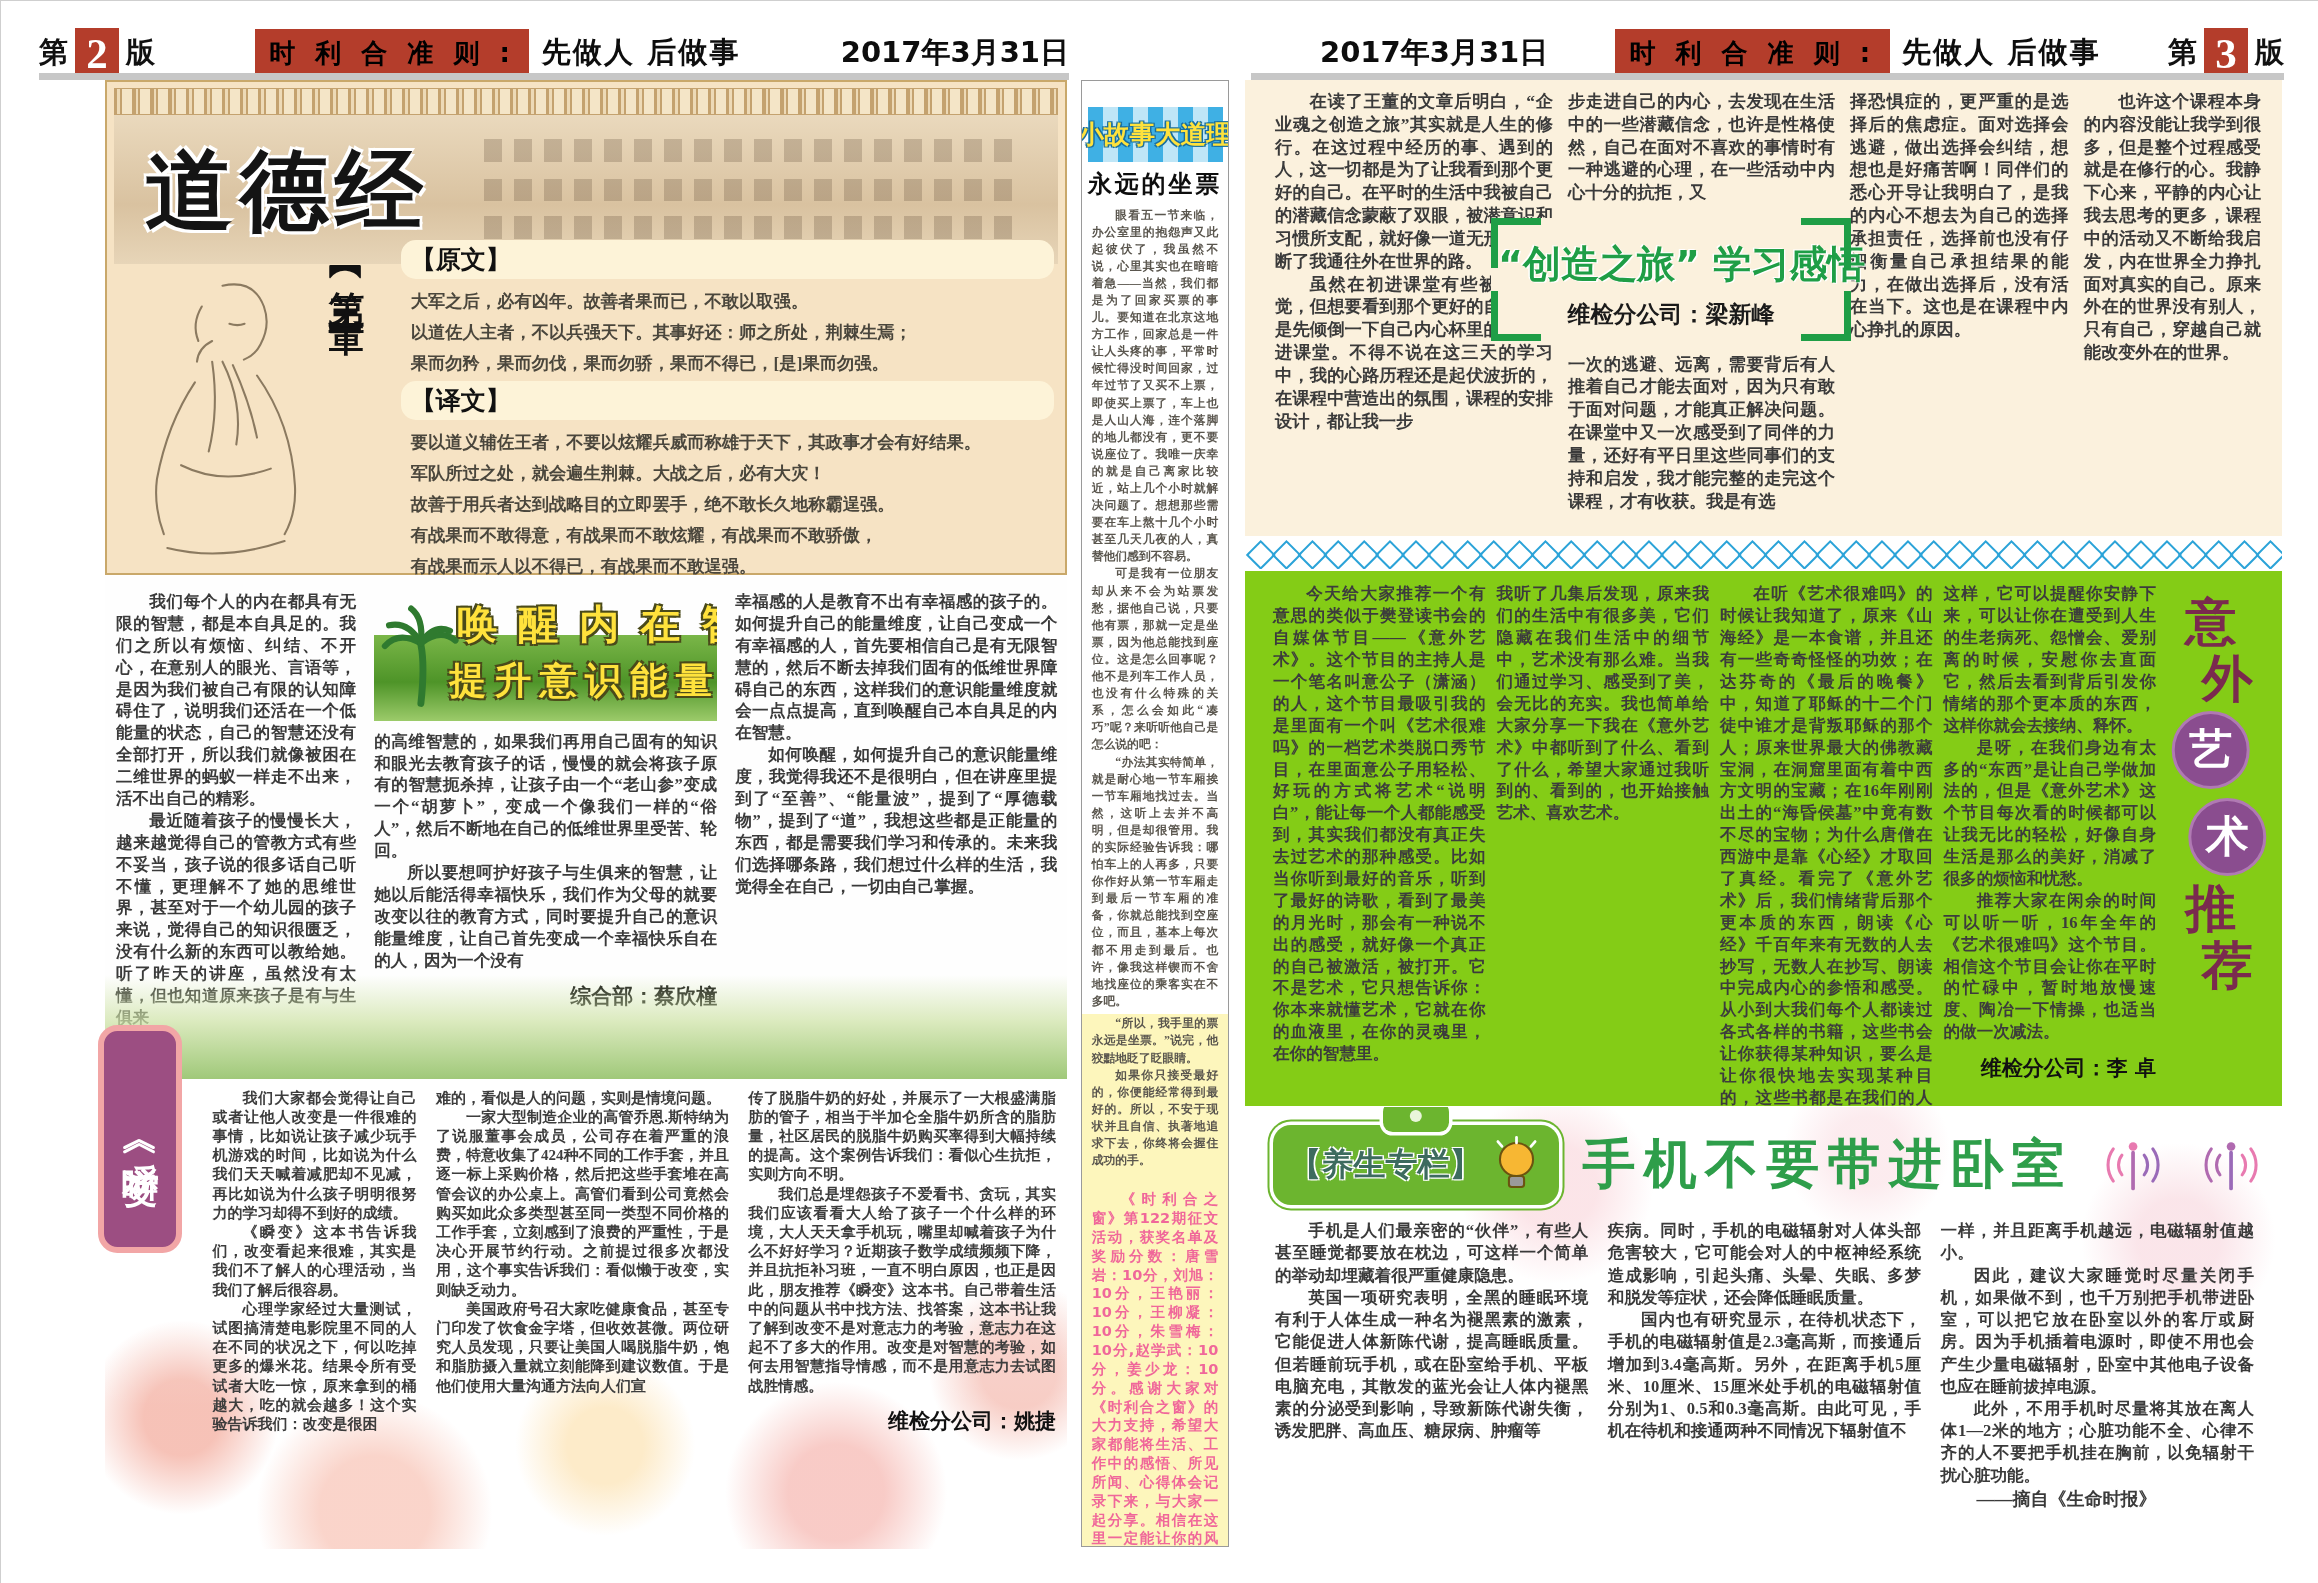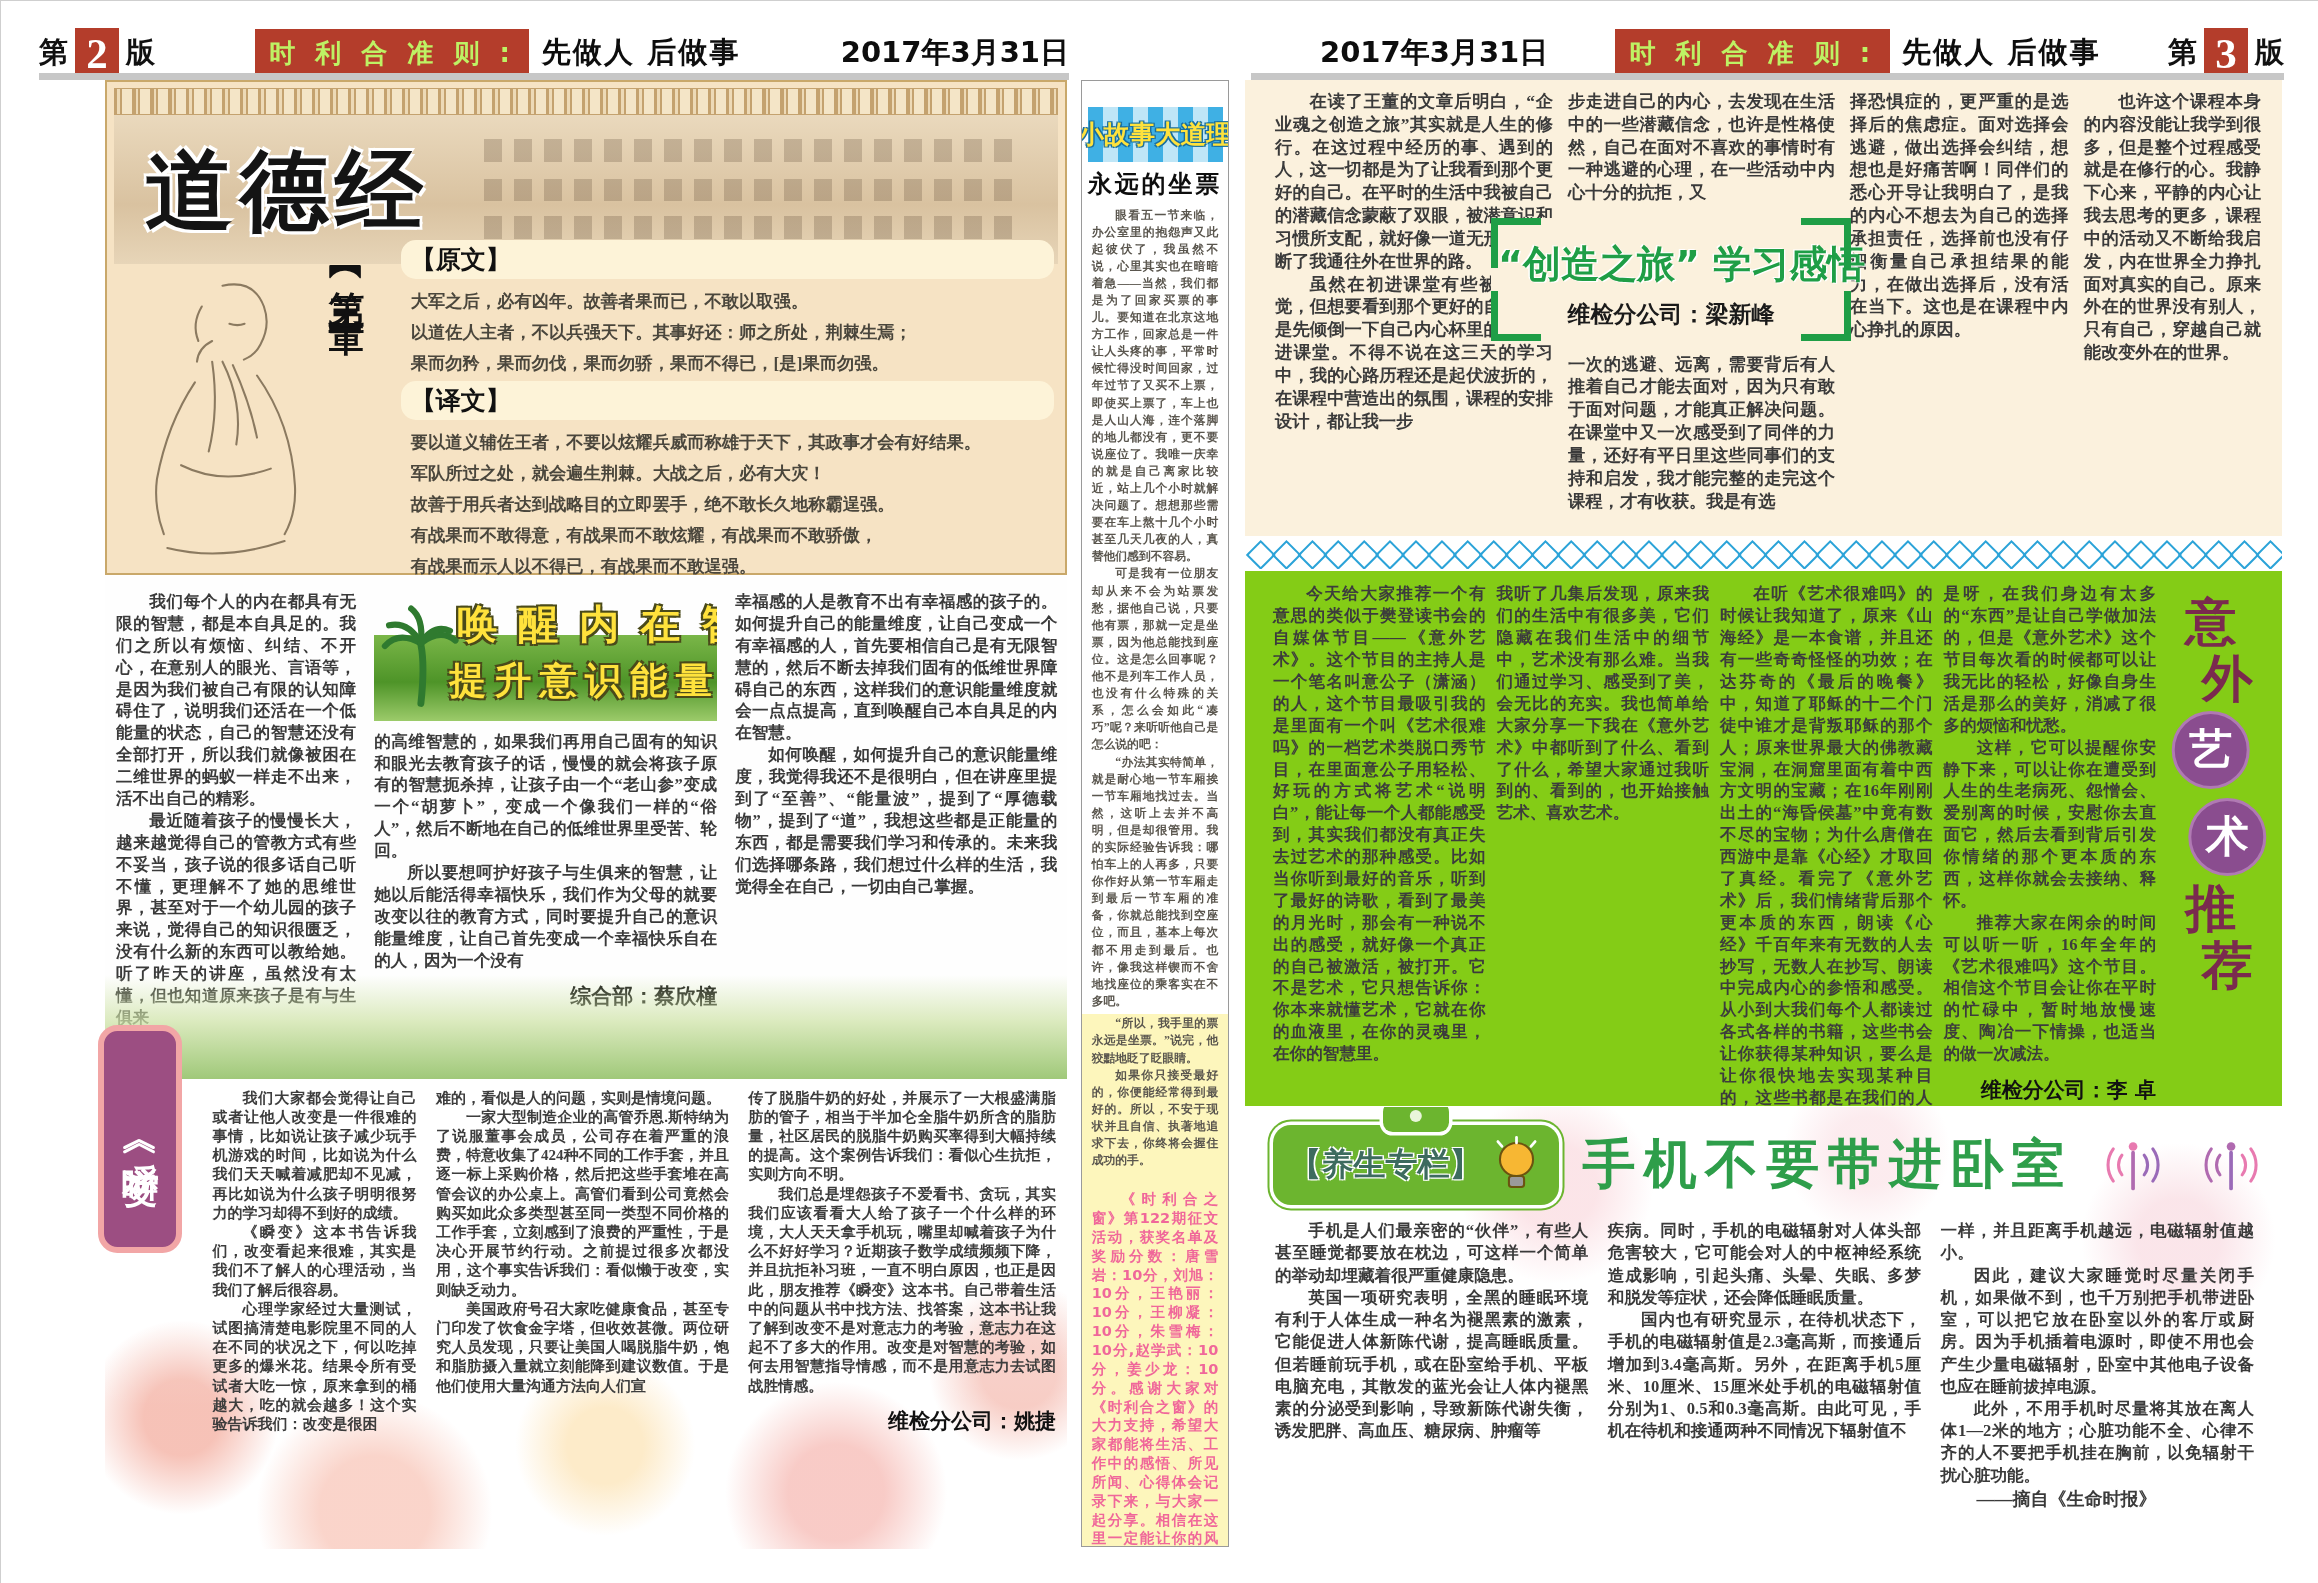--- a/index.html
+++ b/index.html
@@ -5,21 +5,21 @@
   html,body{margin:0;padding:0;background:#e9e9e9;}
   .sheet{position:relative;width:2319px;height:1584px;background:#ffffff;overflow:hidden;
          font-family:"Liberation Serif","DejaVu Serif",serif;color:#333;border:0.7px solid #cfcfcf;box-sizing:border-box;}
   .abs{position:absolute;}
   
   .hdr{position:absolute;top:28px;height:48px;display:flex;align-items:center;}
   .pgnum{display:flex;align-items:center;font-family:"DejaVu Sans","Liberation Sans",sans-serif;font-weight:900;font-size:29px;color:#111;}
   .pgnum .numbox{background:#b43d2b;color:#fff;width:44px;height:50px;display:flex;align-items:center;justify-content:center;
          font-size:43px;margin:0 7px;font-family:"Liberation Serif",serif;}
   .motto{display:flex;align-items:center;}
-  .motto .mbox{background:#b43d2b;color:#bef264;font-weight:900;font-size:26px;padding:7px 14px;letter-spacing:5.5px;
+  .motto .mbox{background:#b43d2b;color:#000000;font-weight:900;font-size:26px;padding:7px 14px;letter-spacing:5.5px;
          font-family:"DejaVu Sans",sans-serif;}
   .motto .mrest{font-weight:900;font-size:29px;color:#0d0d0d;margin-left:12.4px;letter-spacing:2.1px;font-family:"DejaVu Sans",sans-serif;}
   .hdate{font-weight:900;font-size:29px;color:#0d0d0d;font-family:"DejaVu Sans",sans-serif;}
   .hrule{position:absolute;height:7px;background:#c7c7c7;}
   
   .ddj{left:104px;top:79px;width:962px;height:495px;background:#f6e3c4;border:2.1px solid #c9a86a;box-sizing:border-box;}
   .ddj-orn{height:25px;margin:5.5px 7px 0 7px;border-top:1.4px solid #b8935a;border-bottom:1.4px solid #b8935a;
          background:repeating-linear-gradient(90deg,#b8935a 0 3.5px,#ecd9b4 3.5px 6.2px,#b8935a 6.2px 8.3px,#f4e6c8 8.3px 18px);opacity:.8;}
   .ddj-banner{position:relative;margin:0 7px;height:149px;background:linear-gradient(180deg,#ead9bd,#d9c2a0 60%,#e7d5b8);overflow:hidden;}
   .ddj-title{position:absolute;left:31px;top:17.3px;font-size:88px;font-weight:900;color:#141414;letter-spacing:7px;
@@ -333,22 +333,22 @@
           <p>今天给大家推荐一个有意思的类似于樊登读书会的自媒体节目——《意外艺术》。这个节目的主持人是一个笔名叫意公子（潇涵）的人，这个节目最吸引我的是里面有一个叫《艺术很难吗》的一档艺术类脱口秀节目，在里面意公子用轻松、好玩的方式将艺术“说明白”，能让每一个人都能感受到，其实我们都没有真正失去过艺术的那种感受。比如当你听到最好的音乐，听到了最好的诗歌，看到了最美的月光时，那会有一种说不出的感受，就好像一个真正的自己被激活，被打开。它不是艺术，它只想告诉你：你本来就懂艺术，它就在你的血液里，在你的灵魂里，在你的智慧里。</p>
         </div>
       <div class="yiw-c bodytxt cont">
           <p>我听了几集后发现，原来我们的生活中有很多美，它们隐藏在我们生活中的细节中，艺术没有那么难。当我们通过学习、感受到了美，会无比的充实。我也简单给大家分享一下我在《意外艺术》中都听到了什么、看到了什么，希望大家通过我听到的、看到的，也开始接触艺术、喜欢艺术。</p>
         </div>
       <div class="yiw-c bodytxt">
           <p>在听《艺术很难吗》的时候让我知道了，原来《山海经》是一本食谱，并且还有一些奇奇怪怪的功效；在达芬奇的《最后的晚餐》中，知道了耶稣的十二个门徒中谁才是背叛耶稣的那个人；原来世界最大的佛教藏宝洞，在洞窟里面有着中西方文明的宝藏；在16年刚刚出土的“海昏侯墓”中竟有数不尽的宝物；为什么唐僧在西游中是靠《心经》才取回了真经。看完了《意外艺术》后，我们情绪背后那个更本质的东西，朗读《心经》千百年来有无数的人去抄写，无数人在抄写、朗读中完成内心的参悟和感受。从小到大我们每个人都读过各式各样的书籍，这些书会让你获得某种知识，要么是让你很快地去实现某种目的，这些书都是在我们的人生中做了很多的加法。但是从来没有一本书像《心经》</p>
         </div>
       <div class="yiw-c">
         <div class="bodytxt cont">
+            <p>这样，它可以提醒你安静下来，可以让你在遭受到人生的生老病死、怨憎会、爱别离的时候，安慰你去直面它，然后去看到背后引发你情绪的那个更本质的东西，这样你就会去接纳、释怀。</p>
             <p>是呀，在我们身边有太多的“东西”是让自己学做加法的，但是《意外艺术》这个节目每次看的时候都可以让我无比的轻松，好像自身生活是那么的美好，消减了很多的烦恼和忧愁。</p>
-            <p>这样，它可以提醒你安静下来，可以让你在遭受到人生的生老病死、怨憎会、爱别离的时候，安慰你去直面它，然后去看到背后引发你情绪的那个更本质的东西，这样你就会去接纳、释怀。</p>
             <p>推荐大家在闲余的时间可以听一听，16年全年的《艺术很难吗》这个节目。相信这个节目会让你在平时的忙碌中，暂时地放慢速度、陶冶一下情操，也适当的做一次减法。</p>
           </div>
         <div class="byline">维检分公司：李 卓</div>
       </div>
       <div class="vt">
         <span class="ch o1">意</span>
         <span class="ch o2">外</span>
         <span class="circ o1">艺</span>
         <span class="circ o2">术</span>
         <span class="ch o1">推</span>

